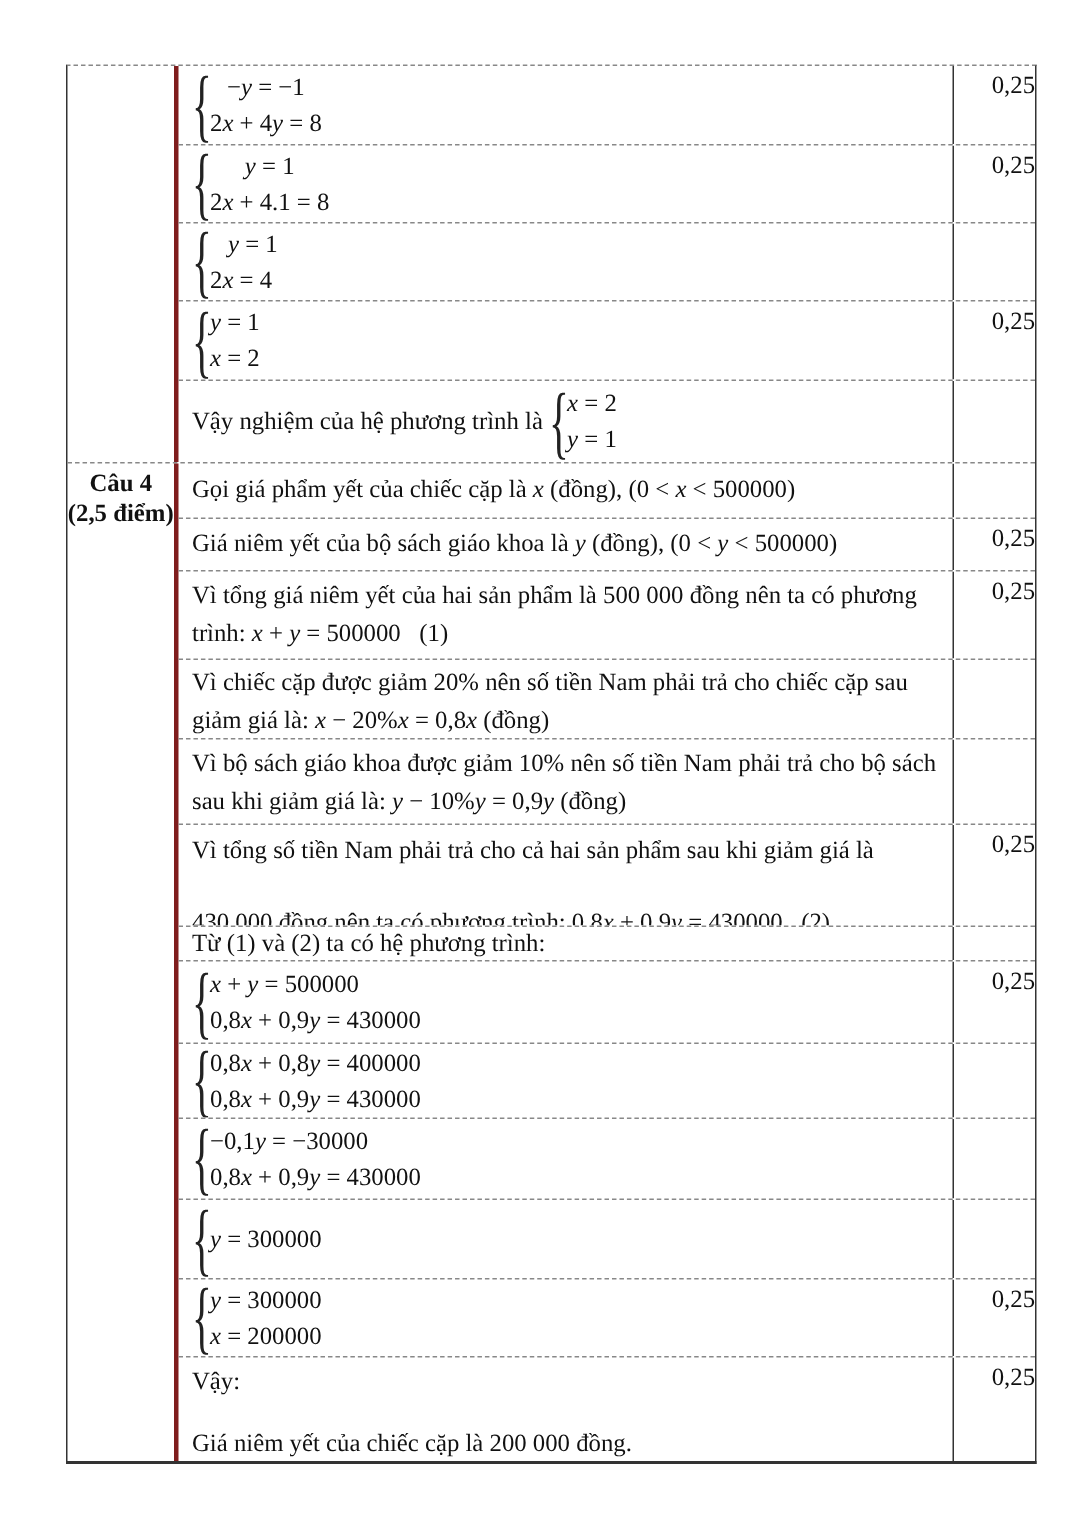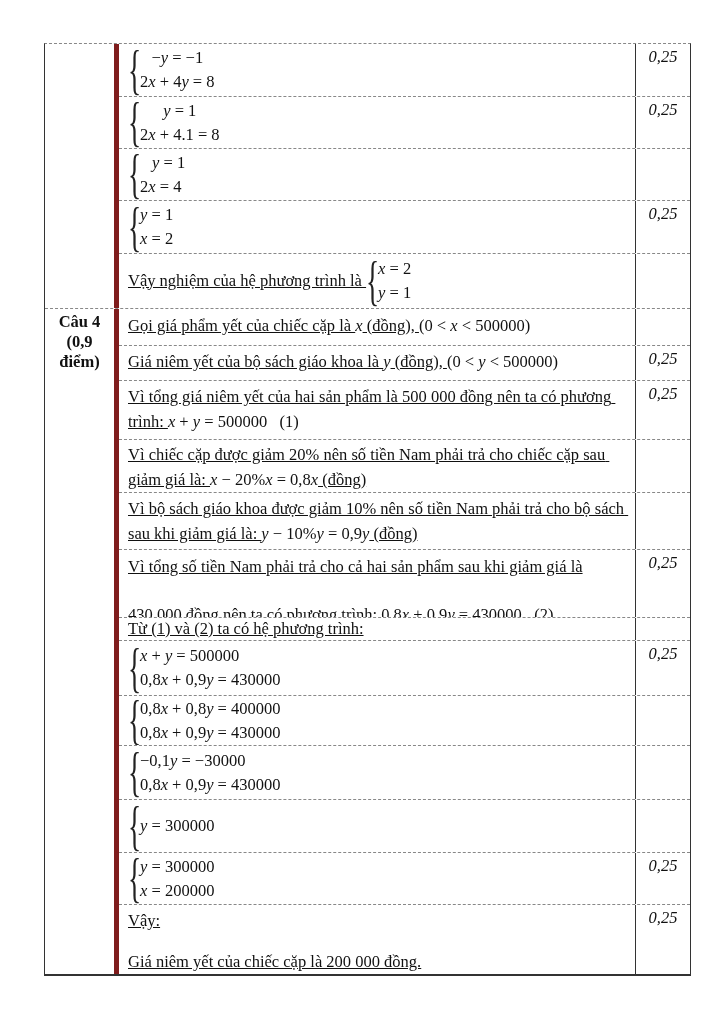--- a/index.html
+++ b/index.html
@@ -10,49 +10,49 @@
     color:#111; font-size:16.5px; overflow:hidden;
   }
   .doc-table {
     position:absolute; left:44px; top:43px; width:647px;
     border-left:1px solid #333; border-right:1px solid #333;
     border-top:1px dashed #888; border-bottom:2px solid #333;
   }
   .tgroup { display:flex; }
   .tgroup.first { border-bottom:1px dashed #888; }
   .label-cell {
-    width:74px; flex:0 0 74px; border-right:5px solid #7f1d1d;
+    width:74px; flex:0 0 74px; border-right:3px solid #7f1d1d;
     text-align:center; padding-top:3px; font-weight:bold; line-height:1.2;
   }
   .label-cell span { display:block; }
   .rows { flex:1; display:flex; flex-direction:column; min-width:0; }
   .row { display:flex; border-bottom:1px dashed #888; overflow:hidden; }
   .row.last { border-bottom:none; }
   .content {
     flex:1; min-width:0; border-right:1px solid #333;
     padding:3px 6px 0 9px; line-height:1.5; overflow:hidden;
   }
   .content.sysrow { display:flex; align-items:center; padding-top:0; }
   .content.vcenter { display:flex; align-items:center; padding-top:0; }
-  .pts { width:54px; flex:0 0 54px; text-align:center; padding-top:3px;font-style:italic; }
+  .pts { width:54px; flex:0 0 54px; text-align:right; padding-top:3px; }
   .sys { display:flex; align-items:center; }
   .brace {
     display:inline-block; font-size:50px; line-height:0.9; font-weight:400;
     transform:scale(0.55,1.08); transform-origin:left center;
     width:12px; flex:0 0 12px; color:#222;
   }
   .sys-lines { display:flex; flex-direction:column; line-height:1.45; }
   .sys-lines .eq { display:block; }
   .sys-lines.cen1 .eq:first-child { text-align:center; }
   .sys-lines.ind1 .eq:first-child { padding-left:12px; }
   .eq i { font-style:italic; }
   .blockline { display:block; }
   .gap1 { margin-top:23px; }
   .gap2 { margin-top:16px; }
-  .txt { white-space:pre-wrap;text-decoration:underline; }
+  .txt { white-space:pre-wrap; }
 </style>
 </head>
 <body>
 
 <div class="page">
   <div class="doc-table">
 
     <div class="tgroup first">
       <div class="label-cell"></div>
       <div class="rows">
@@ -122,21 +122,21 @@
           </div>
           <div class="pts"></div>
         </div>
 
       </div>
     </div>
 
     <div class="tgroup">
       <div class="label-cell">
         <span>Câu 4</span>
-        <span>(0,9 điểm)</span>
+        <span>(2,5 điểm)</span>
       </div>
       <div class="rows">
 
         <div class="row" style="height:37px">
           <div class="content" style="padding-top:5px">
             <span class="txt">Gọi giá phẩm yết của chiếc cặp là </span><span class="eq"><i>x</i></span><span class="txt"> (đồng), </span><span class="eq">(0 &lt; <i>x</i> &lt; 500000)</span>
           </div>
           <div class="pts"></div>
         </div>
 

